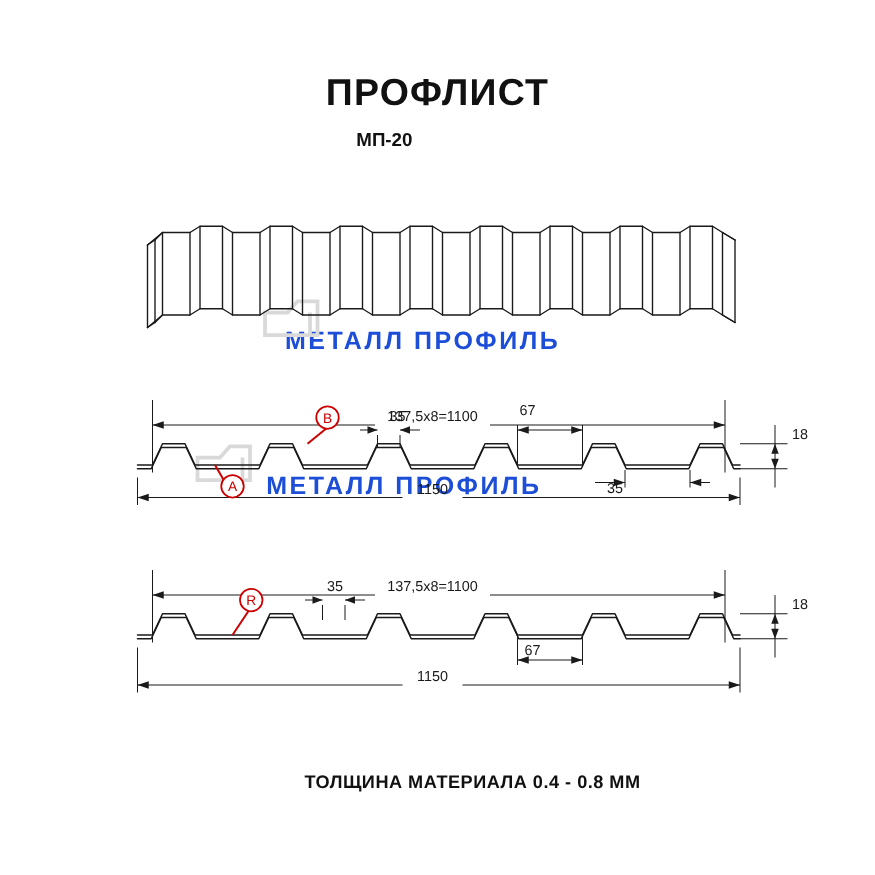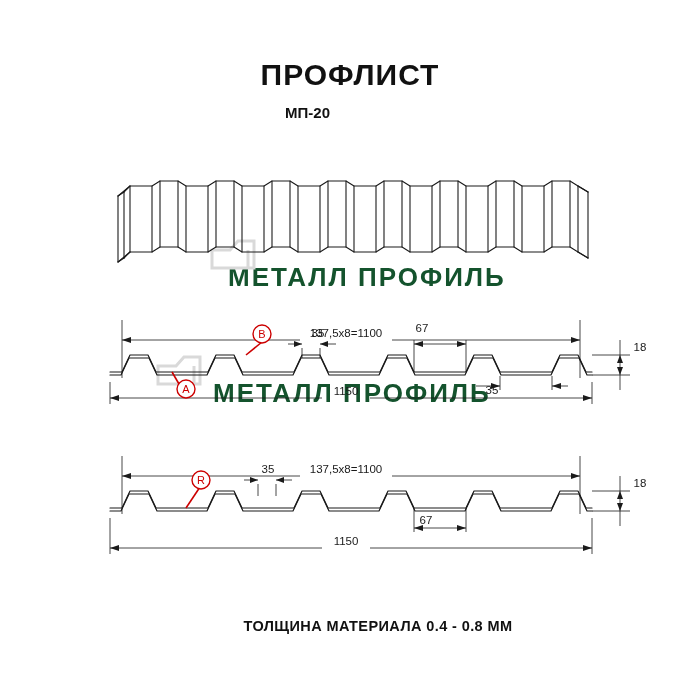--- a/index.html
+++ b/index.html
@@ -54,22 +54,22 @@
     position: absolute;
     top: 0;
     left: 0;
     width: 700px;
     height: 700px;
   }
   .wm {
     position: absolute;
     font-family: "Liberation Sans", sans-serif;
     font-weight: bold;
-    color: #14532d;
-    font-size: 26px;
+    color: #1d4ed8;
+    font-size: 20px;
     letter-spacing: 2px;
     white-space: nowrap;
     user-select: none;
   }
   .wm1 { top: 262px; left: 228px; }
   .wm2 { top: 378px; left: 213px; }
 </style>
 </head>
 <body>
 

